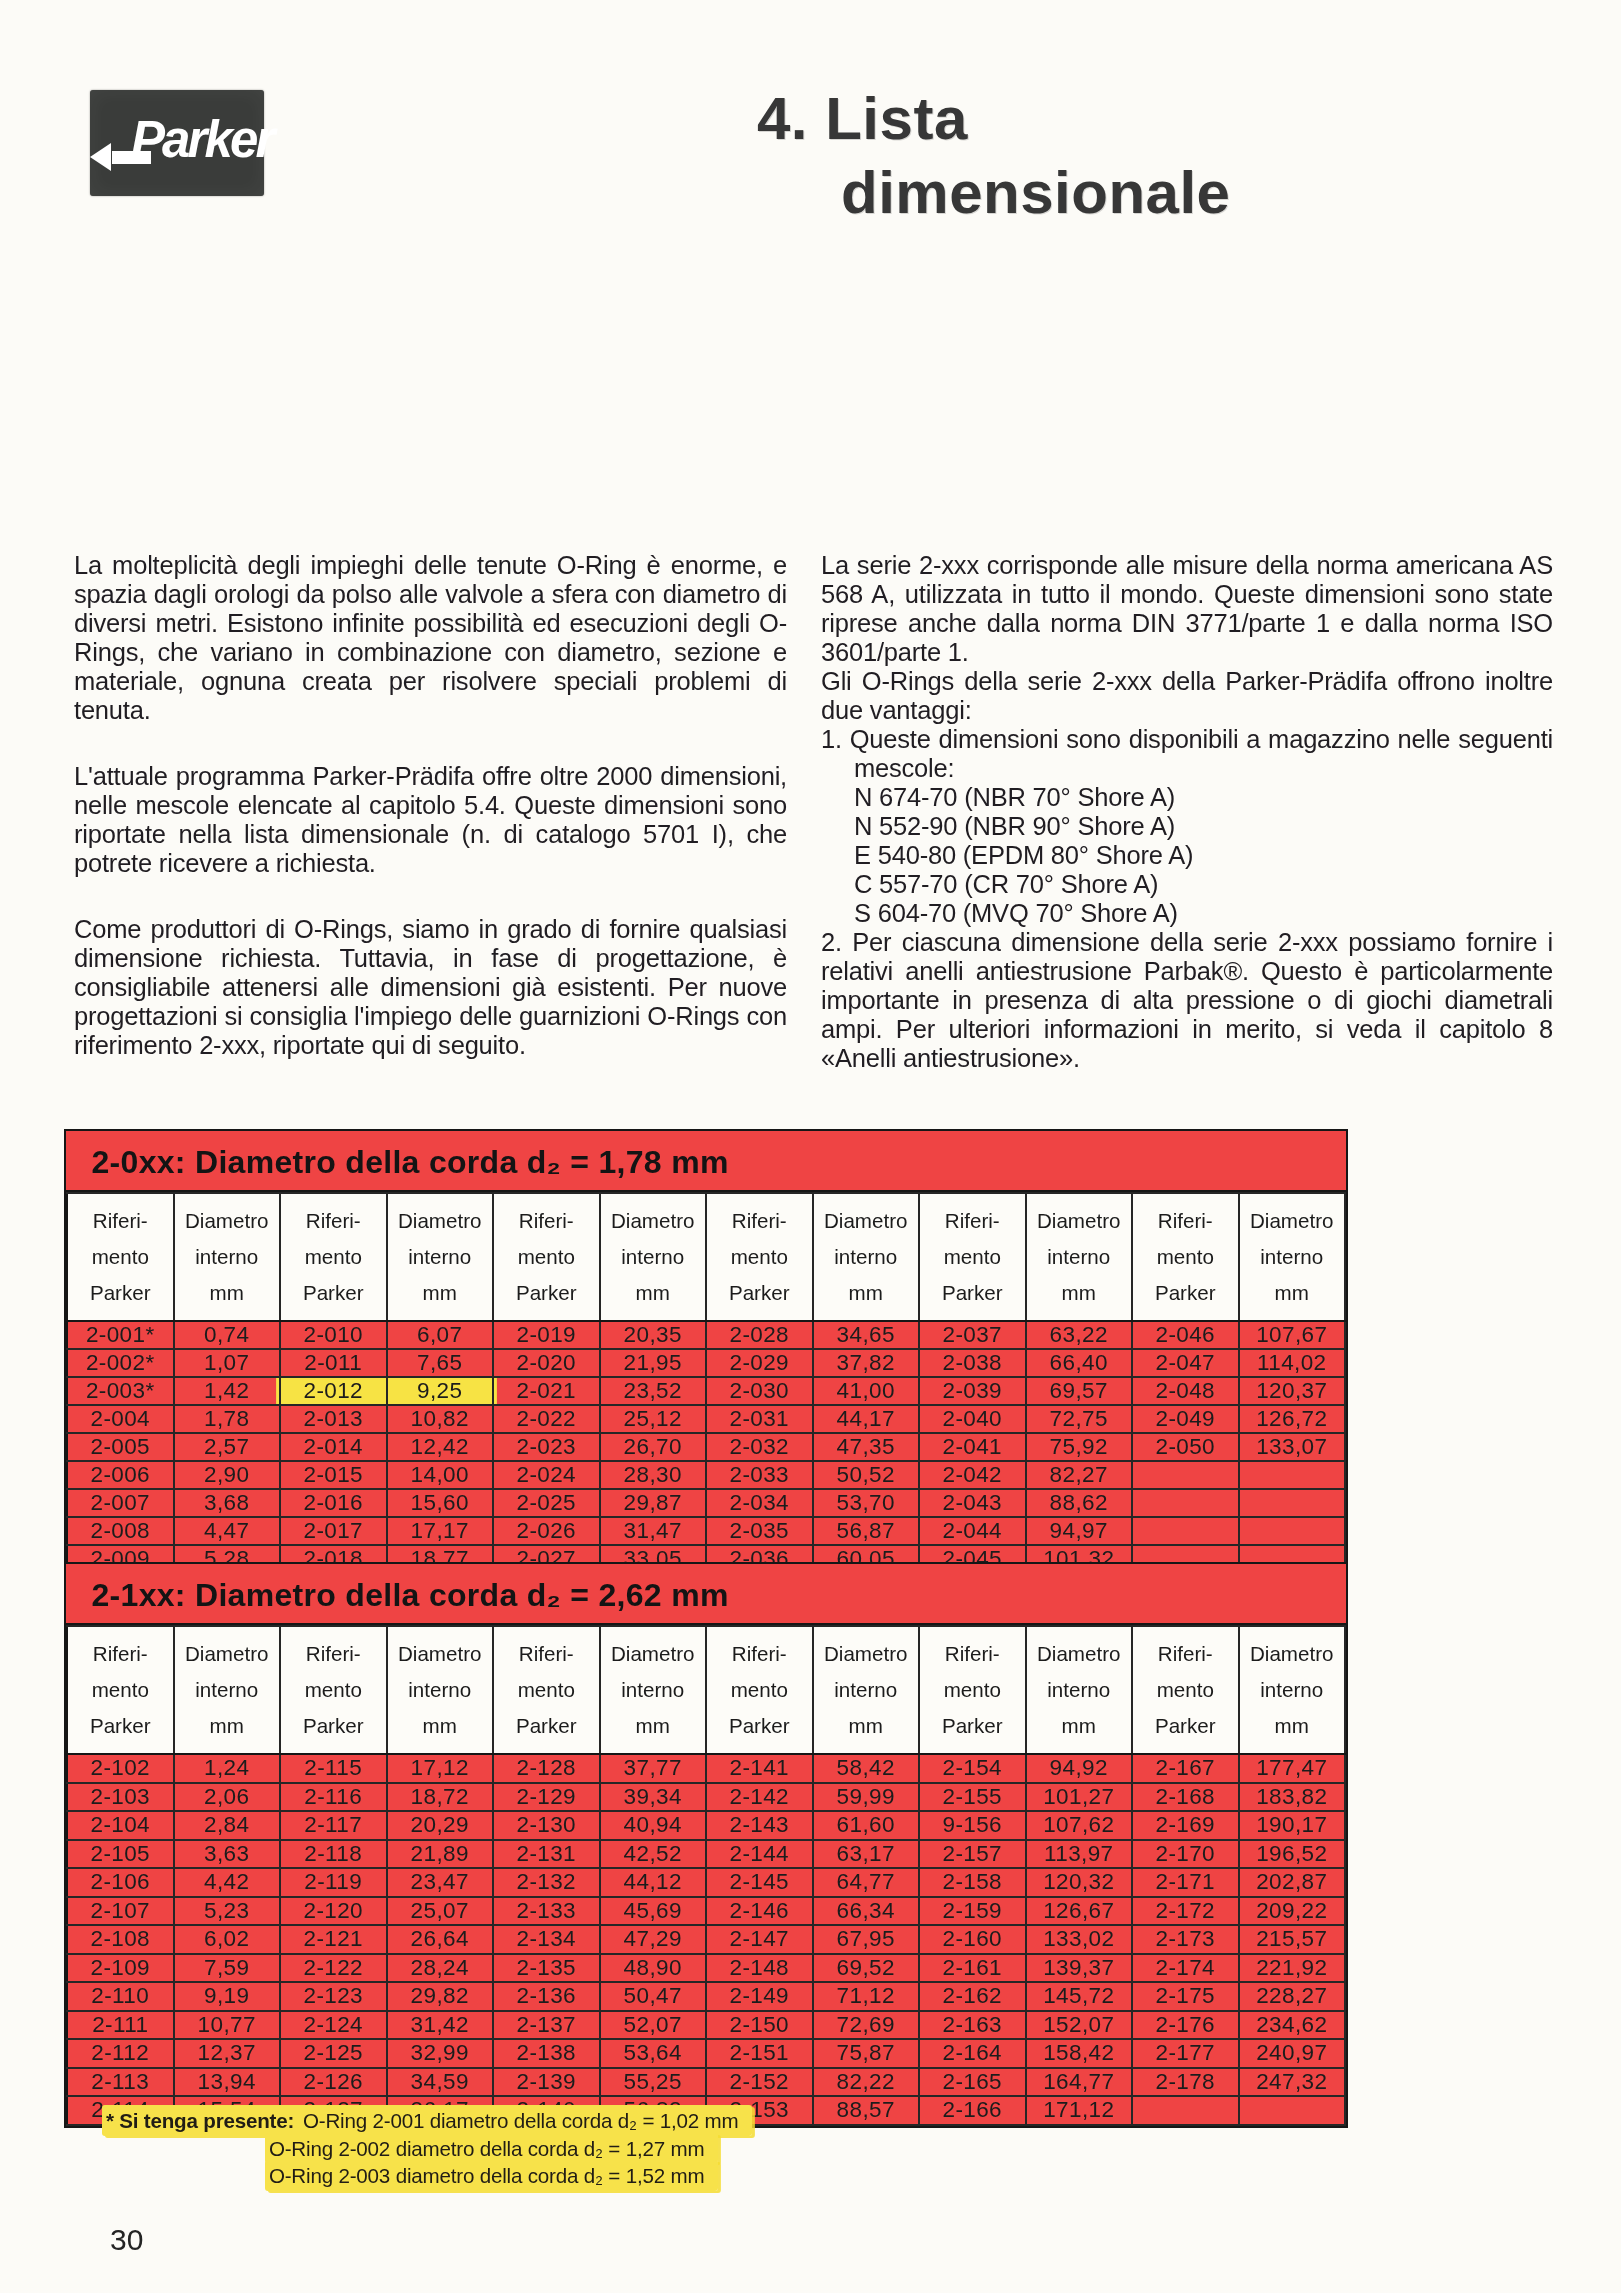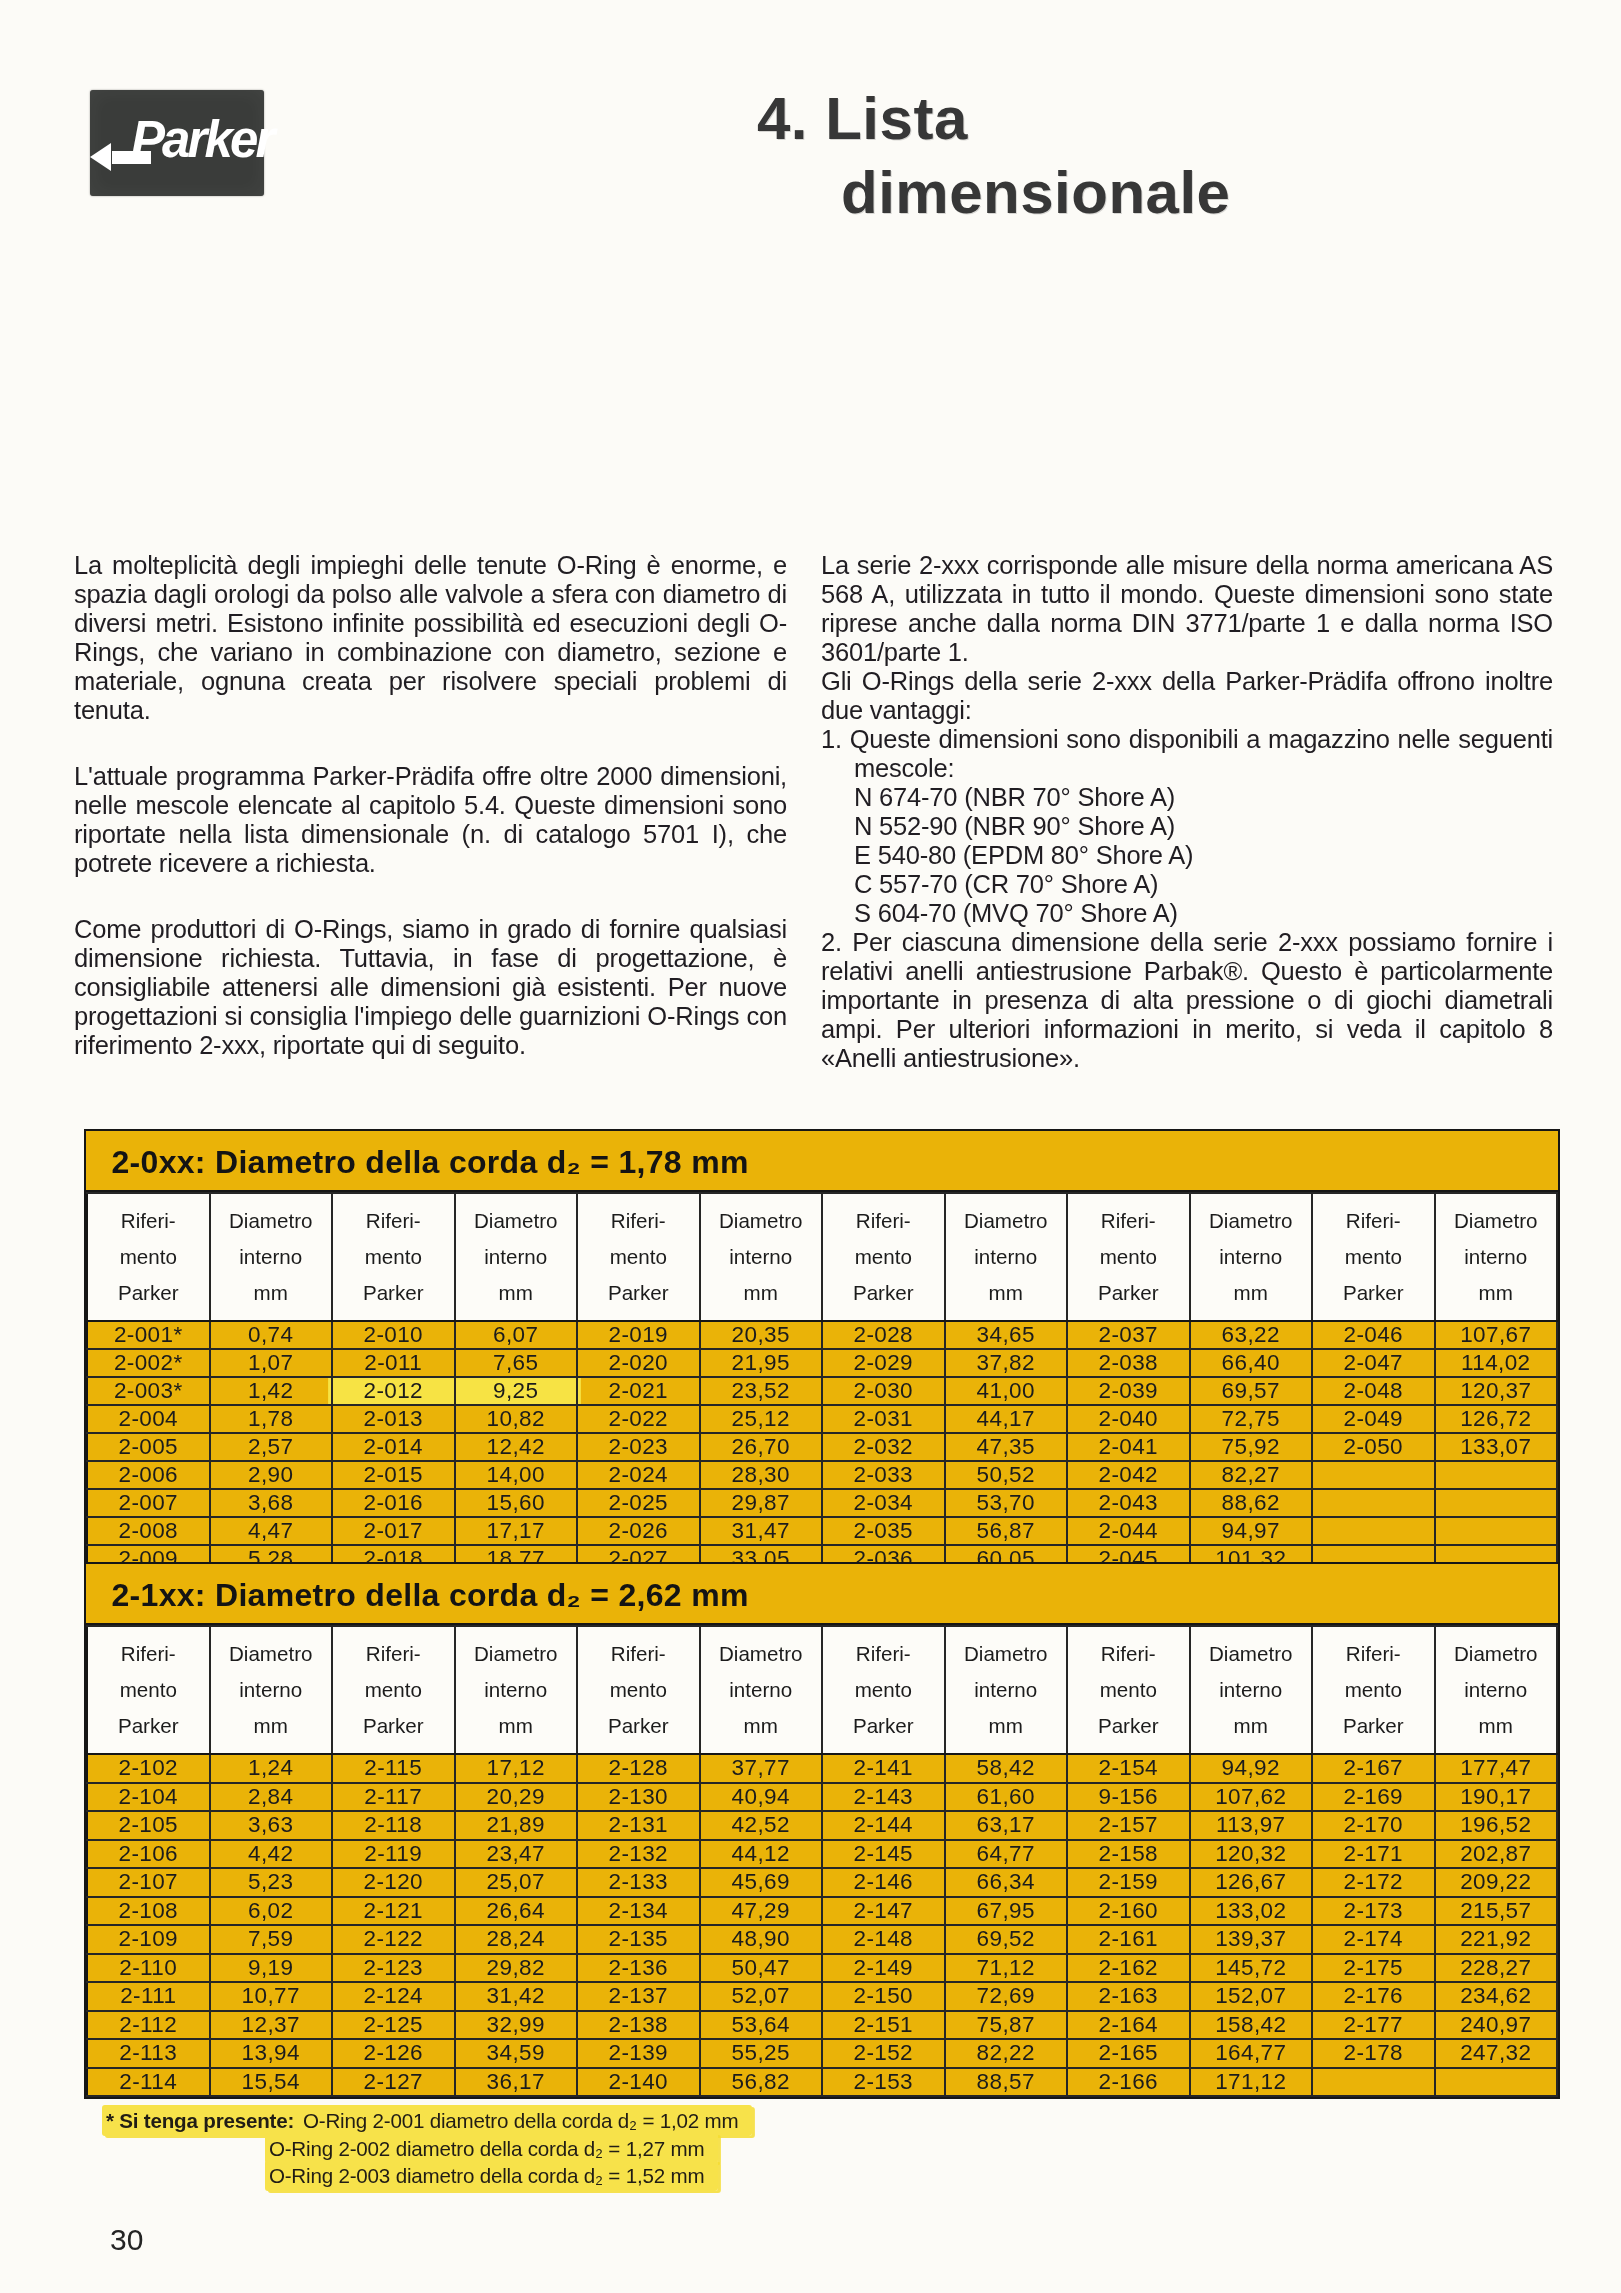--- a/index.html
+++ b/index.html
@@ -43,22 +43,22 @@
   .col-left  { left:74px;  width:713px; }
   .col-right { left:821px; width:732px; }
   .col-left p { margin:0 0 37px 0; }
   .col-left p:last-child { margin-bottom:8px; }
   .block { margin:0; }
   .item-hang { text-indent:-33px; padding-left:33px; text-align:justify; }
   .compound-line { padding-left:33px; text-align:left; }
 
   
   .dimtable {
-    position:absolute; left:84px; width:1476px;
-    border:2.9px solid #161616; background:#eab308; box-sizing:border-box;
+    position:absolute; left:64px; width:1284px;
+    border:2.9px solid #161616; background:#ef4444; box-sizing:border-box;
   }
   #table1 { top:1129px; }
   #table2 { top:1562px; }
   .ttitle {
     font-size:32px; font-weight:bold; color:#141414;
     padding:12.7px 0 9.8px 25.5px; border-bottom:2.9px solid #161616;
     letter-spacing:0.3px;
   }
   .dimtable table { border-collapse:collapse; width:100%; table-layout:fixed; }
   .dimtable th, .dimtable td { border:2px solid #262626; text-align:center; }
@@ -348,20 +348,34 @@
             <td class="gs">2-128</td>
             <td>37,77</td>
             <td class="gs">2-141</td>
             <td>58,42</td>
             <td class="gs">2-154</td>
             <td>94,92</td>
             <td class="gs">2-167</td>
             <td>177,47</td>
           </tr>
           <tr>
+            <td class="gs">2-103</td>
+            <td>2,06</td>
+            <td class="gs">2-116</td>
+            <td>18,72</td>
+            <td class="gs">2-129</td>
+            <td>39,34</td>
+            <td class="gs">2-142</td>
+            <td>59,99</td>
+            <td class="gs">2-155</td>
+            <td>101,27</td>
+            <td class="gs">2-168</td>
+            <td>183,82</td>
+          </tr>
+          <tr>
             <td class="gs">2-104</td>
             <td>2,84</td>
             <td class="gs">2-117</td>
             <td>20,29</td>
             <td class="gs">2-130</td>
             <td>40,94</td>
             <td class="gs">2-143</td>
             <td>61,60</td>
             <td class="gs">9-156</td>
             <td>107,62</td>

